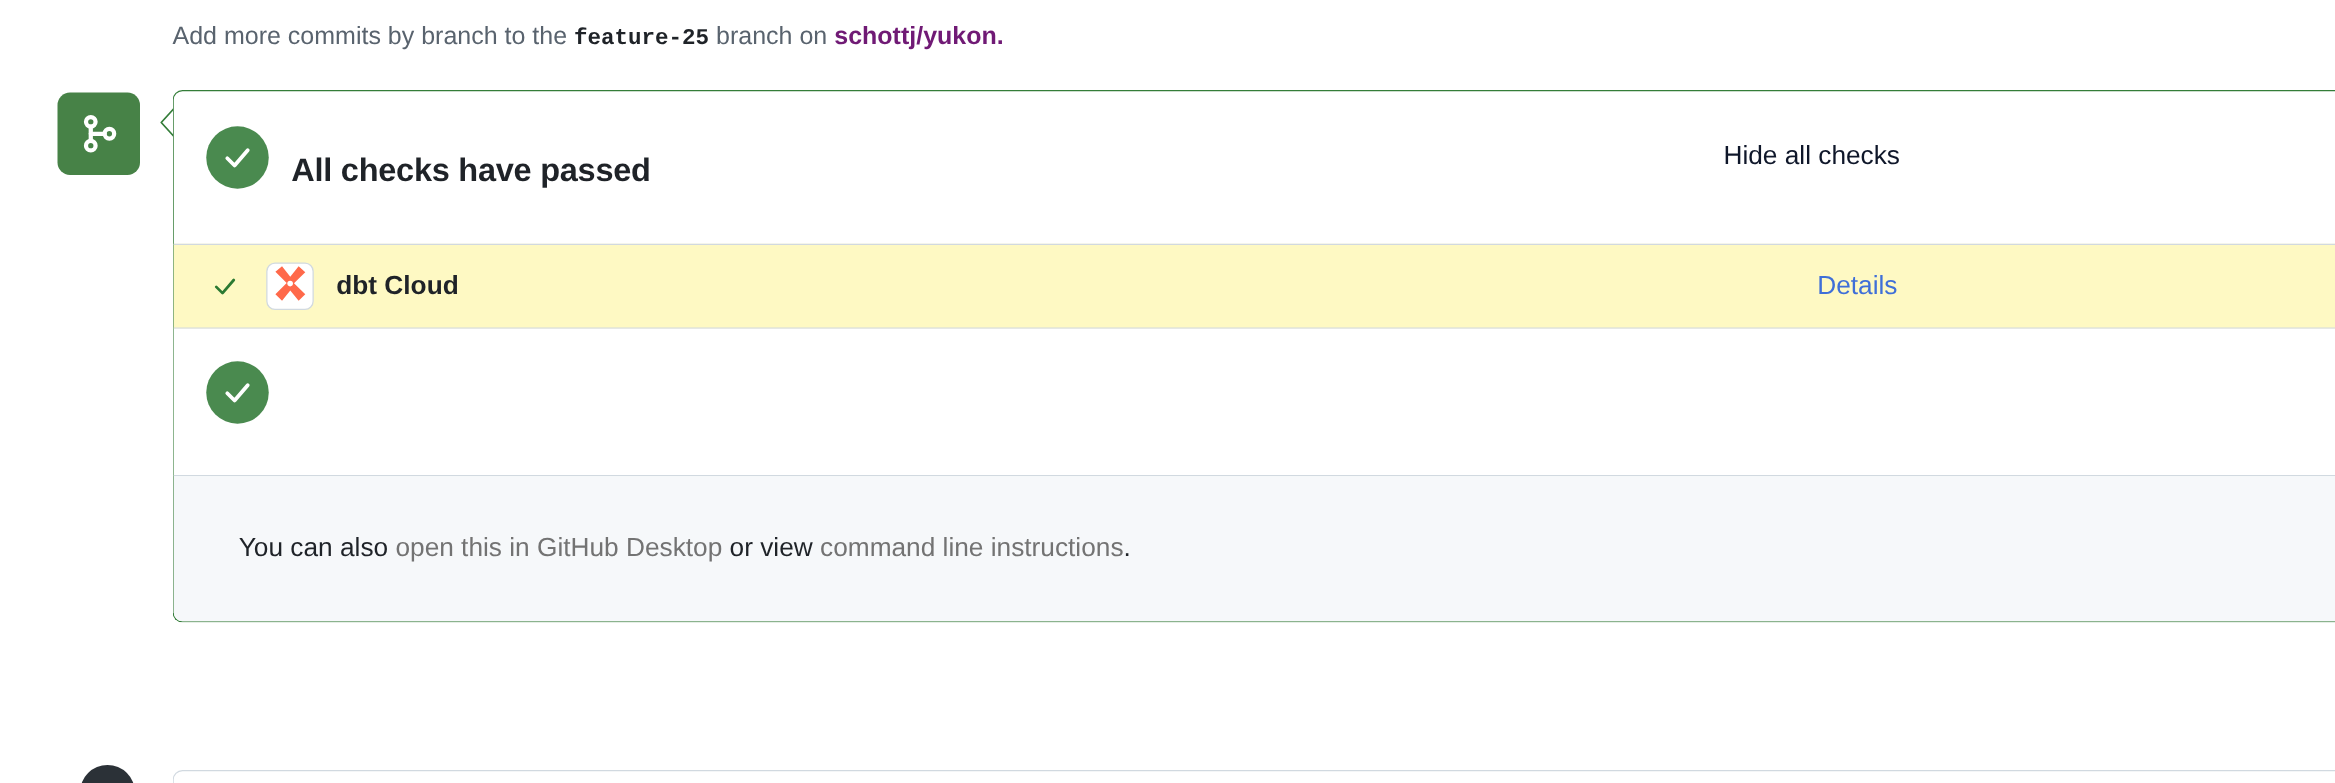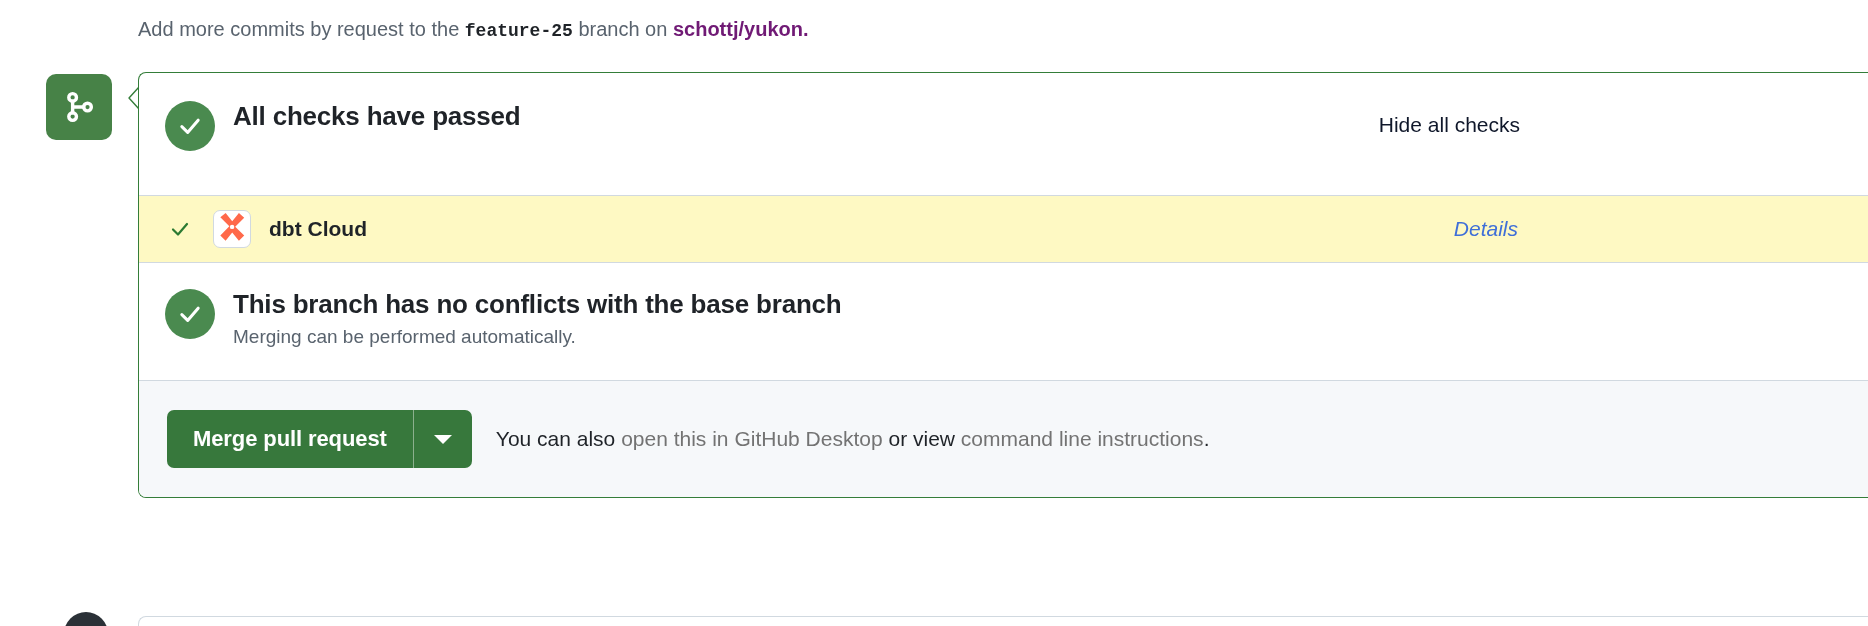--- a/index.html
+++ b/index.html
@@ -94,20 +94,21 @@
     background: #4a8a4f;
     flex: 0 0 auto;
     display: flex;
     align-items: center;
     justify-content: center;
     margin-top: 2px;
   }
   .status-circle svg { display: block; }
   .checks-header-text {
     margin-left: 18px;
+    margin-top: 20px;
   }
   .checks-title {
     font-size: 26px;
     font-weight: bold;
     line-height: 34px;
     color: #1f2328;
     letter-spacing: -0.2px;
   }
   .checks-sub {
     font-size: 19px;
@@ -171,21 +172,20 @@
     margin-left: 9px;
     white-space: nowrap;
   }
   .check-details {
     position: absolute;
     right: 350px;
     font-size: 21px;
     color: #3f6fd8;
     text-decoration: none;
     cursor: pointer;
-    font-style: italic;
   }
 
   
   .conflicts {
     height: 118px;
     padding: 24px 0 0 26px;
     display: flex;
     align-items: flex-start;
     border-bottom: 1px solid #d1d9e0;
     background: #ffffff;
@@ -286,21 +286,21 @@
     border-bottom: none;
     border-radius: 8px 0 0 0;
     background: #ffffff;
     box-sizing: border-box;
   }
 </style>
 </head>
 <body>
 
 <div class="push-notice">
-  <span>Add more commits by request to the</span>
+  <span>Add more commits by branch to the</span>
   <span class="mono">feature-25</span>
   <span>branch on</span>
   <span class="repo"><span>schottj/yukon</span><span>.</span></span>
 </div>
 
 <div class="merge-badge">
   <span>
     <svg width="34" height="34" viewBox="0 0 16 16" fill="none" stroke="#ffffff" stroke-width="1.6">
       <circle cx="5" cy="3.5" r="1.8"></circle>
       <circle cx="5" cy="12.5" r="1.8"></circle>
@@ -346,34 +346,23 @@
     <span class="check-name">dbt Cloud</span>
     <a class="check-details">Details</a>
   </div>
 
   <div class="box-section conflicts">
     <div class="status-circle">
       <svg width="28" height="28" viewBox="0 0 24 24" fill="none" stroke="#ffffff" stroke-width="2.6" stroke-linecap="round" stroke-linejoin="round">
         <path d="M5 12.5 L10 17.5 L19 7"></path>
       </svg>
     </div>
-    <div class="conflicts-text">
-      <div class="conflicts-title">This branch has no conflicts with the base branch</div>
-      <div class="conflicts-sub">Merging can be performed automatically.</div>
-    </div>
   </div>
 
   <div class="box-section merge-footer">
-    <div class="merge-btn-group">
-      <button class="merge-btn">Merge pull request</button>
-      <div class="merge-btn-divider"></div>
-      <div class="merge-btn-caret">
-        <span class="caret-down"></span>
-      </div>
-    </div>
     <div class="footer-note">
       <span>You can also</span>
       <a>open this in GitHub Desktop</a>
       <span>or view</span>
       <a>command line instructions</a><span>.</span>
     </div>
   </div>
 
 </div>
 

